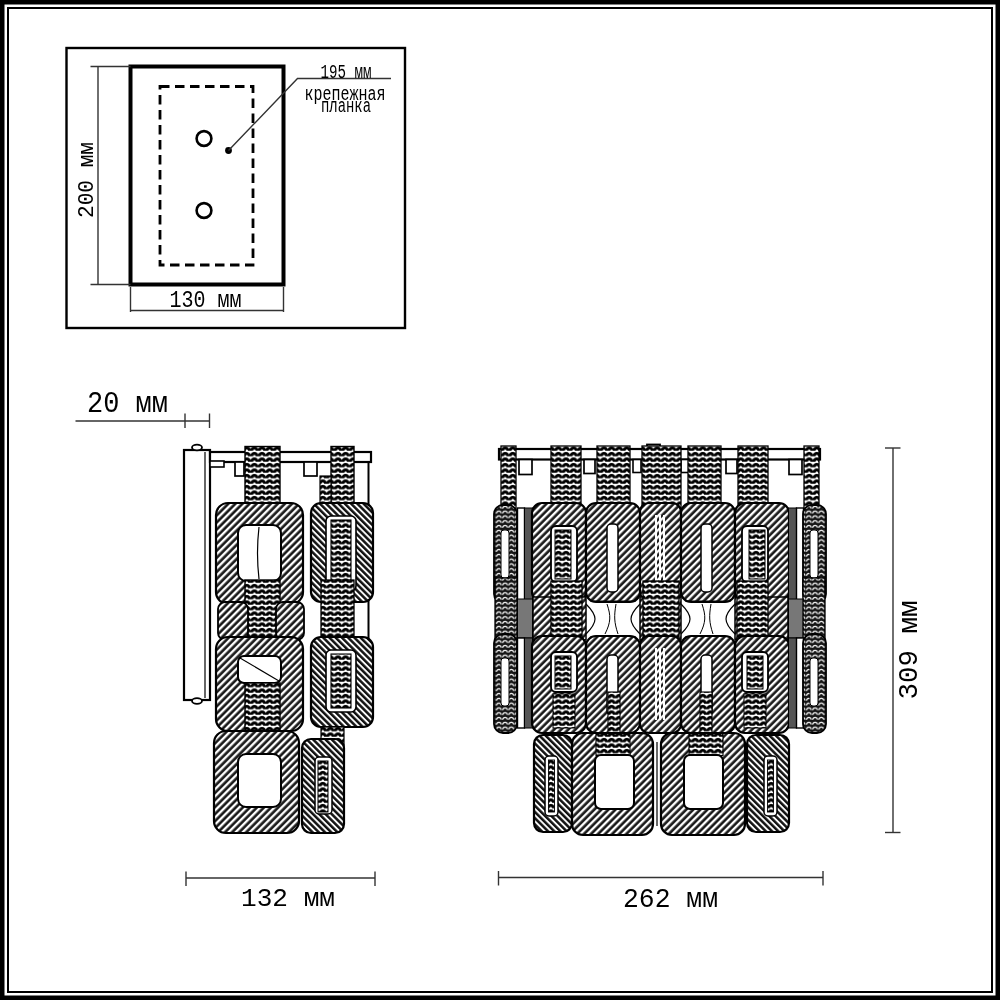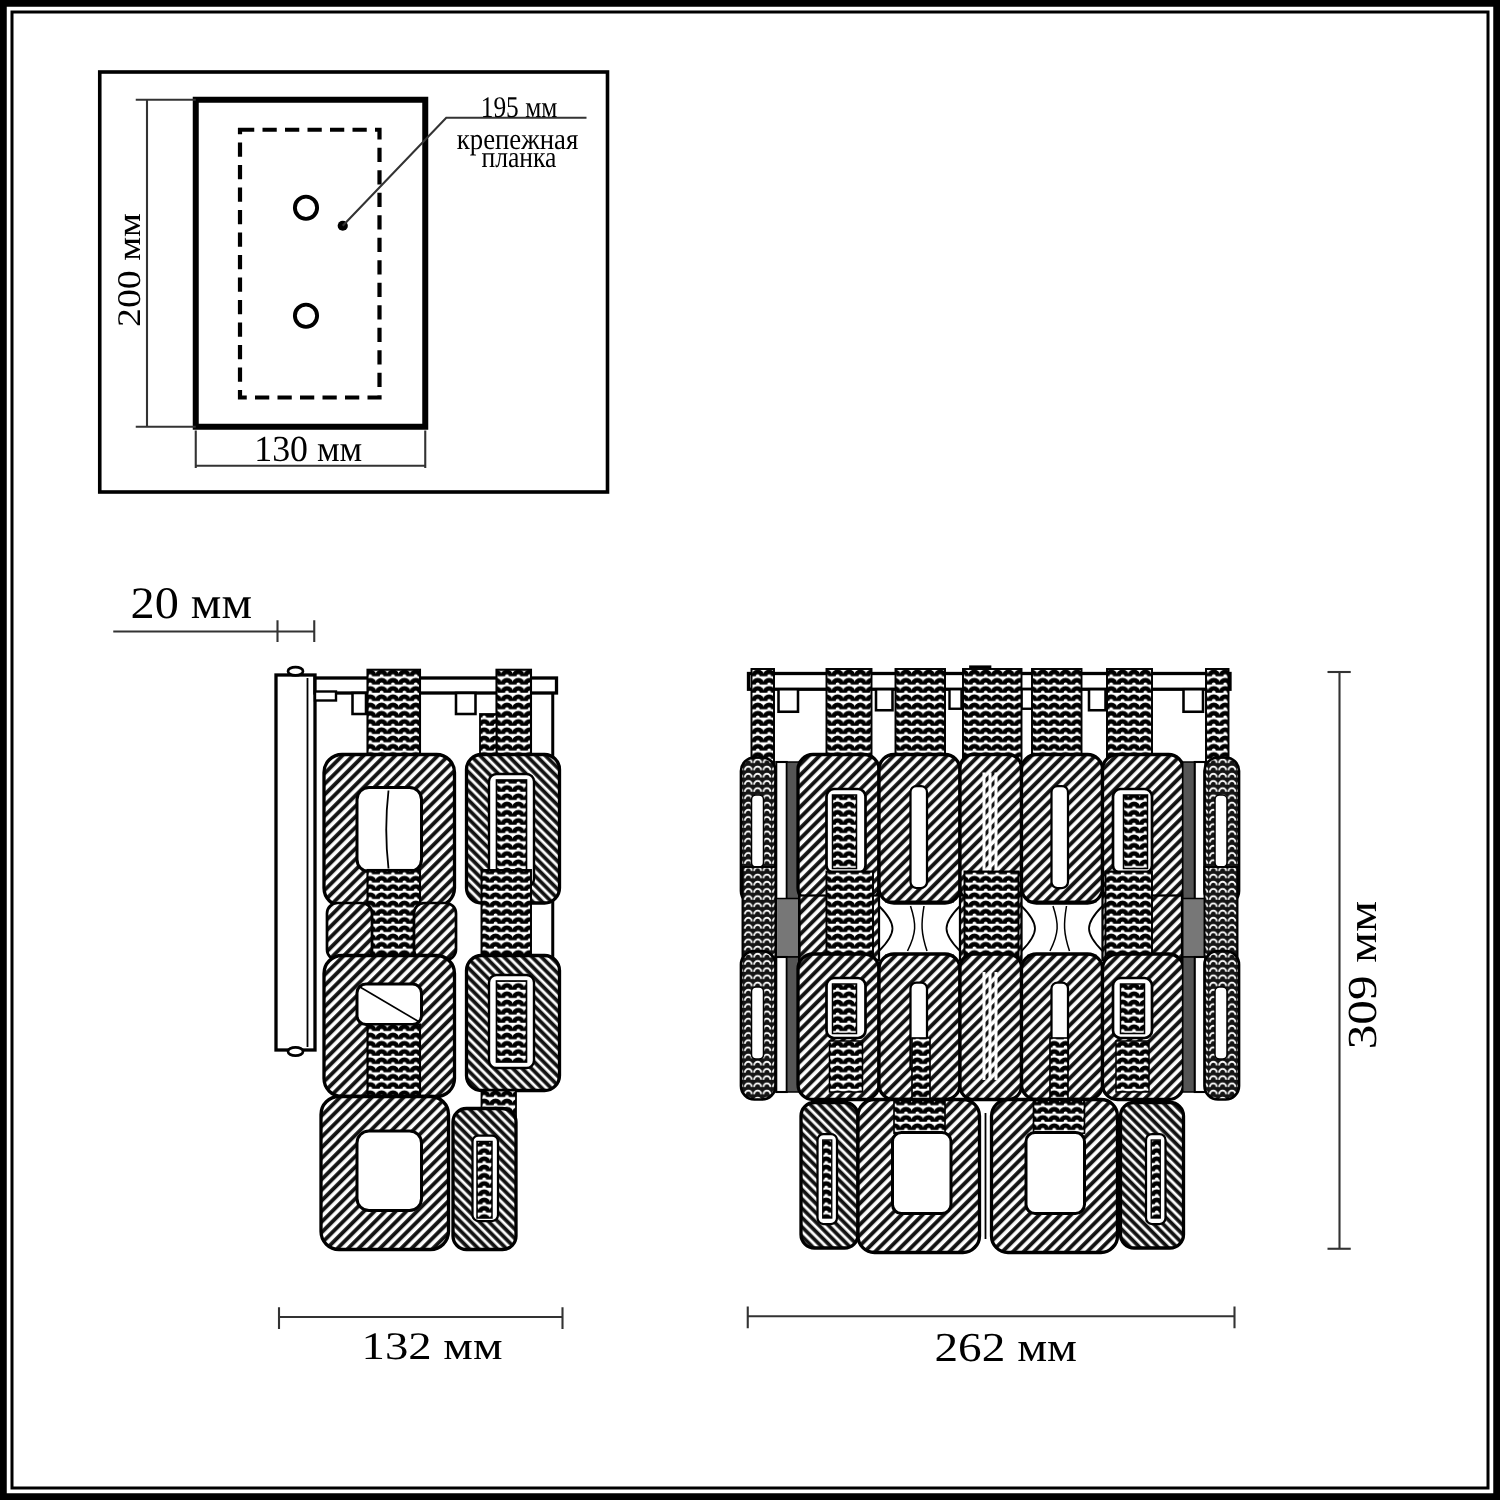--- a/index.html
+++ b/index.html
@@ -1,17 +1,17 @@
 <!DOCTYPE html>
 <html><head>
 <meta charset="utf-8">
 <style>
   html,body{margin:0;padding:0;background:#fff;}
   #page{position:relative;width:1000px;height:1000px;background:#fff;
-        font-family:Liberation Serif, serif;text-align:right;}
+        font-family:Liberation Mono, monospace;text-align:right;}
   svg{position:absolute;left:0;top:0;}
 </style>
 </head>
 <body>
 <div id="page">
 <svg width="1000" height="1000" viewBox="0 0 1000 1000">
 <defs>
 
   <pattern id="h1" width="5" height="5" patternUnits="userSpaceOnUse" patternTransform="rotate(-45)">
     <rect width="5" height="5" fill="#fff"></rect>

